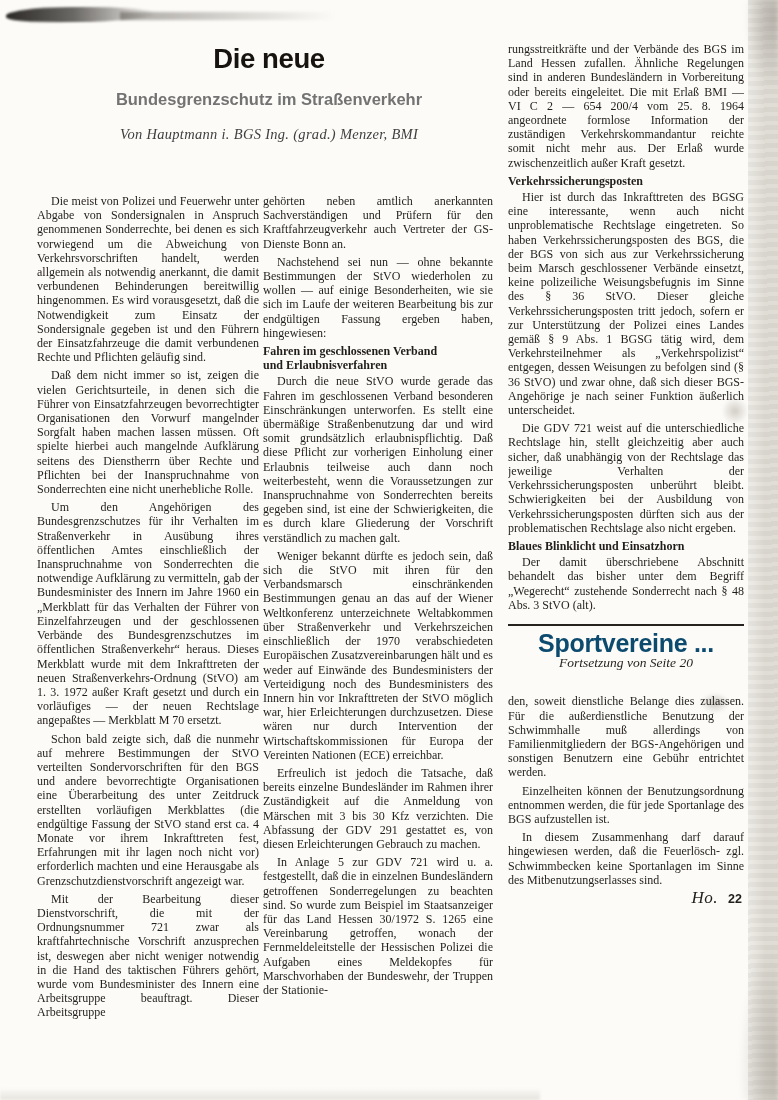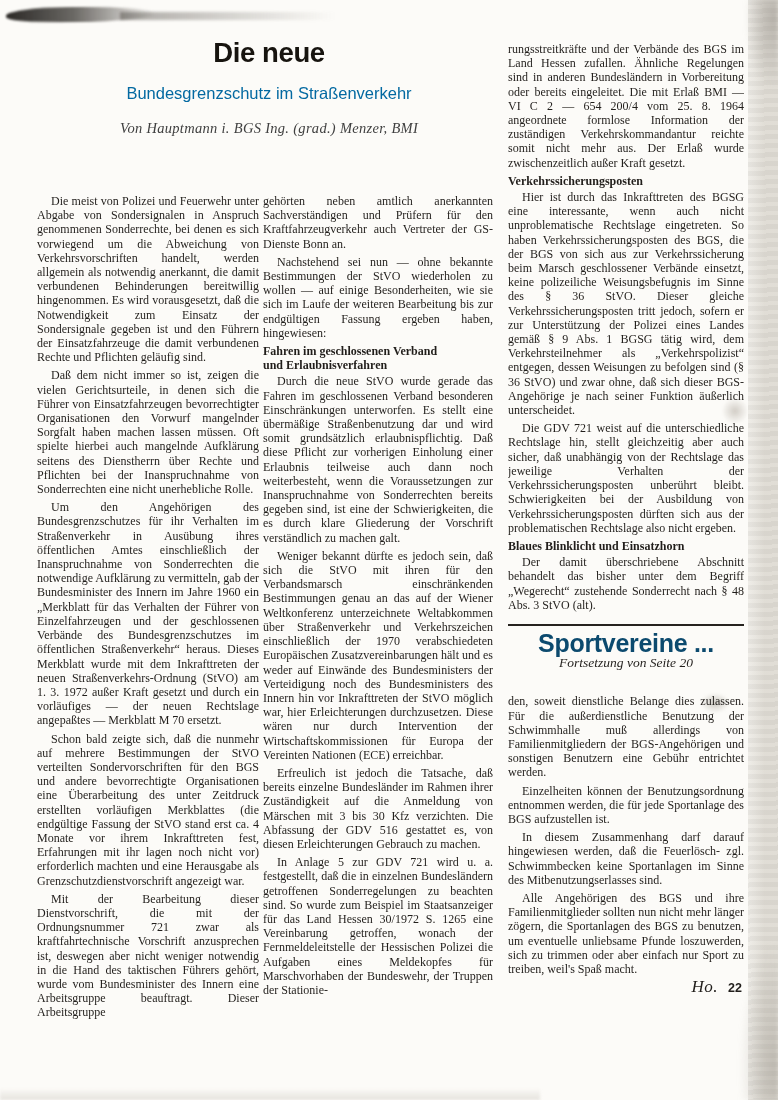--- a/index.html
+++ b/index.html
@@ -46,31 +46,31 @@
     position:absolute; left:700px; top:693px; width:30px; height:20px;
     background:radial-gradient(ellipse, rgba(170,165,155,.6), rgba(170,165,155,0) 70%);
     filter:blur(1.5px);
   }
   .blob-polizist {
     position:absolute; left:722px; top:398px; width:26px; height:26px;
     background:radial-gradient(ellipse, rgba(205,200,192,.9), rgba(205,200,192,0) 72%);
     filter:blur(1px);
   }
   
-  .masthead { position:absolute; left:40px; top:36px; width:458px; text-align:center; }
+  .masthead { position:absolute; left:40px; top:42px; width:458px; text-align:center; }
   .title-line {
     display:block;
     font-family:"Liberation Sans", sans-serif;
     font-weight:bold; font-size:27.5px; line-height:33px;
     letter-spacing:-.4px; color:#17140f;
   }
   .subtitle {
     margin-top:15px;
     font-family:"Liberation Sans", sans-serif;
-    font-weight:normal; font-size:16.5px; color:#0369a1;
+    font-weight:bold; font-size:16.5px; color:#737373;
   }
   .byline {
     margin-top:17px;
     font-style:italic; font-size:14.5px; letter-spacing:.3px; color:#404040;
   }
   
   .col {
     position:absolute; text-align:justify;
     font-size:12px; line-height:14.2px;
     hyphens:auto; -webkit-hyphens:auto;
@@ -125,40 +125,39 @@
 
   <section class="col" id="col2">
     <p>gehörten neben amtlich anerkannten Sachverständigen und Prüfern für den Kraftfahrzeugverkehr auch Vertreter der GS-Dienste Bonn an.</p>
     <p class="ind">Nachstehend sei nun — ohne bekannte Bestimmungen der StVO wiederholen zu wollen — auf einige Besonderheiten, wie sie sich im Laufe der weiteren Bearbeitung bis zur endgültigen Fassung ergeben haben, hingewiesen:</p>
     <div class="runhead">
       <span class="blk">Fahren im geschlossenen Verband</span>
       <span class="blk">und Erlaubnisverfahren</span>
     </div>
     <p class="ind">Durch die neue StVO wurde gerade das Fahren im geschlossenen Verband besonderen Einschränkungen unterworfen. Es stellt eine übermäßige Straßenbenutzung dar und wird somit grundsätzlich erlaubnispflichtig. Daß diese Pflicht zur vorherigen Einholung einer Erlaubnis teilweise auch dann noch weiterbesteht, wenn die Voraussetzungen zur Inanspruchnahme von Sonderrechten bereits gegeben sind, ist eine der Schwierigkeiten, die es durch klare Gliederung der Vorschrift verständlich zu machen galt.</p>
     <p class="ind">Weniger bekannt dürfte es jedoch sein, daß sich die StVO mit ihren für den Verbandsmarsch einschränkenden Bestimmungen genau an das auf der Wiener Weltkonferenz unterzeichnete Weltabkommen über Straßenverkehr und Verkehrszeichen einschließlich der 1970 verabschiedeten Europäischen Zusatzvereinbarungen hält und es weder auf Einwände des Bundesministers der Verteidigung noch des Bundesministers des Innern hin vor Inkrafttreten der StVO möglich war, hier Erleichterungen durchzusetzen. Diese wären nur durch Intervention der Wirtschaftskommissionen für Europa der Vereinten Nationen (ECE) erreichbar.</p>
-    <p class="ind">Erfreulich ist jedoch die Tatsache, daß bereits einzelne Bundesländer im Rahmen ihrer Zuständigkeit auf die Anmeldung von Märschen mit 3 bis 30 Kfz verzichten. Die Abfassung der GDV 516 gestattet es, von diesen Erleichterungen Gebrauch zu machen.</p>
+    <p class="ind">Erfreulich ist jedoch die Tatsache, daß bereits einzelne Bundesländer im Rahmen ihrer Zuständigkeit auf die Anmeldung von Märschen mit 3 bis 30 Kfz verzichten. Die Abfassung der GDV 291 gestattet es, von diesen Erleichterungen Gebrauch zu machen.</p>
     <p class="ind">In Anlage 5 zur GDV 721 wird u. a. festgestellt, daß die in einzelnen Bundesländern getroffenen Sonderregelungen zu beachten sind. So wurde zum Beispiel im Staatsanzeiger für das Land Hessen 30/1972 S. 1265 eine Vereinbarung getroffen, wonach der Fernmeldeleitstelle der Hessischen Polizei die Aufgaben eines Meldekopfes für Marschvorhaben der Bundeswehr, der Truppen der Stationie-</p>
   </section>
 
   <section class="col" id="col3">
     <p>rungsstreitkräfte und der Verbände des BGS im Land Hessen zufallen. Ähnliche Regelungen sind in anderen Bundesländern in Vorbereitung oder bereits eingeleitet. Die mit Erlaß BMI — VI C 2 — 654 200/4 vom 25. 8. 1964 angeordnete formlose Information der zuständigen Verkehrskommandantur reichte somit nicht mehr aus. Der Erlaß wurde zwischenzeitlich außer Kraft gesetzt.</p>
     <div class="runhead">Verkehrssicherungsposten</div>
     <p class="ind">Hier ist durch das Inkrafttreten des BGSG eine interessante, wenn auch nicht unproblematische Rechtslage eingetreten. So haben Verkehrssicherungsposten des BGS, die der BGS von sich aus zur Verkehrssicherung beim Marsch geschlossener Verbände einsetzt, keine polizeiliche Weisungsbefugnis im Sinne des § 36 StVO. Dieser gleiche Verkehrssicherungsposten tritt jedoch, sofern er zur Unterstützung der Polizei eines Landes gemäß § 9 Abs. 1 BGSG tätig wird, dem Verkehrsteilnehmer als „Verkehrspolizist“ entgegen, dessen Weisungen zu befolgen sind (§ 36 StVO) und zwar ohne, daß sich dieser BGS-Angehörige je nach seiner Funktion äußerlich unterscheidet.</p>
     <p class="ind">Die GDV 721 weist auf die unterschiedliche Rechtslage hin, stellt gleichzeitig aber auch sicher, daß unabhängig von der Rechtslage das jeweilige Verhalten der Verkehrssicherungsposten unberührt bleibt. Schwierigkeiten bei der Ausbildung von Verkehrssicherungsposten dürften sich aus der problematischen Rechtslage also nicht ergeben.</p>
     <div class="runhead">Blaues Blinklicht und Einsatzhorn</div>
     <p class="ind">Der damit überschriebene Abschnitt behandelt das bisher unter dem Begriff „Wegerecht“ zustehende Sonderrecht nach § 48 Abs. 3 StVO (alt).</p>
 
     <hr class="divider">
 
     <div class="sport-head">Sportvereine ...</div>
     <div class="sport-sub">Fortsetzung von Seite 20</div>
     <p>den, soweit dienstliche Belange dies zulassen. Für die außerdienstliche Benutzung der Schwimmhalle muß allerdings von Familienmitgliedern der BGS-Angehörigen und sonstigen Benutzern eine Gebühr entrichtet werden.</p>
     <p class="ind">Einzelheiten können der Benutzungsordnung entnommen werden, die für jede Sportanlage des BGS aufzustellen ist.</p>
     <p class="ind">In diesem Zusammenhang darf darauf hingewiesen werden, daß die Feuerlösch- zgl. Schwimmbecken keine Sportanlagen im Sinne des Mitbenutzungserlasses sind.</p>
-    <p class="ind">Alle Angehörigen des BGS und ihre Familienmitglieder sollten nun nicht mehr länger zögern, die Sportanlagen des BGS zu benutzen, um eventuelle unliebsame Pfunde loszuwerden, sich zu trimmen oder aber einfach nur Sport zu treiben, weil's Spaß macht.</p>
 
     <div class="colfoot">
       <span class="sig">Ho.</span>
       <span class="pnum">22</span>
     </div>
   </section>
 
 </div>
 
 </body></html>

